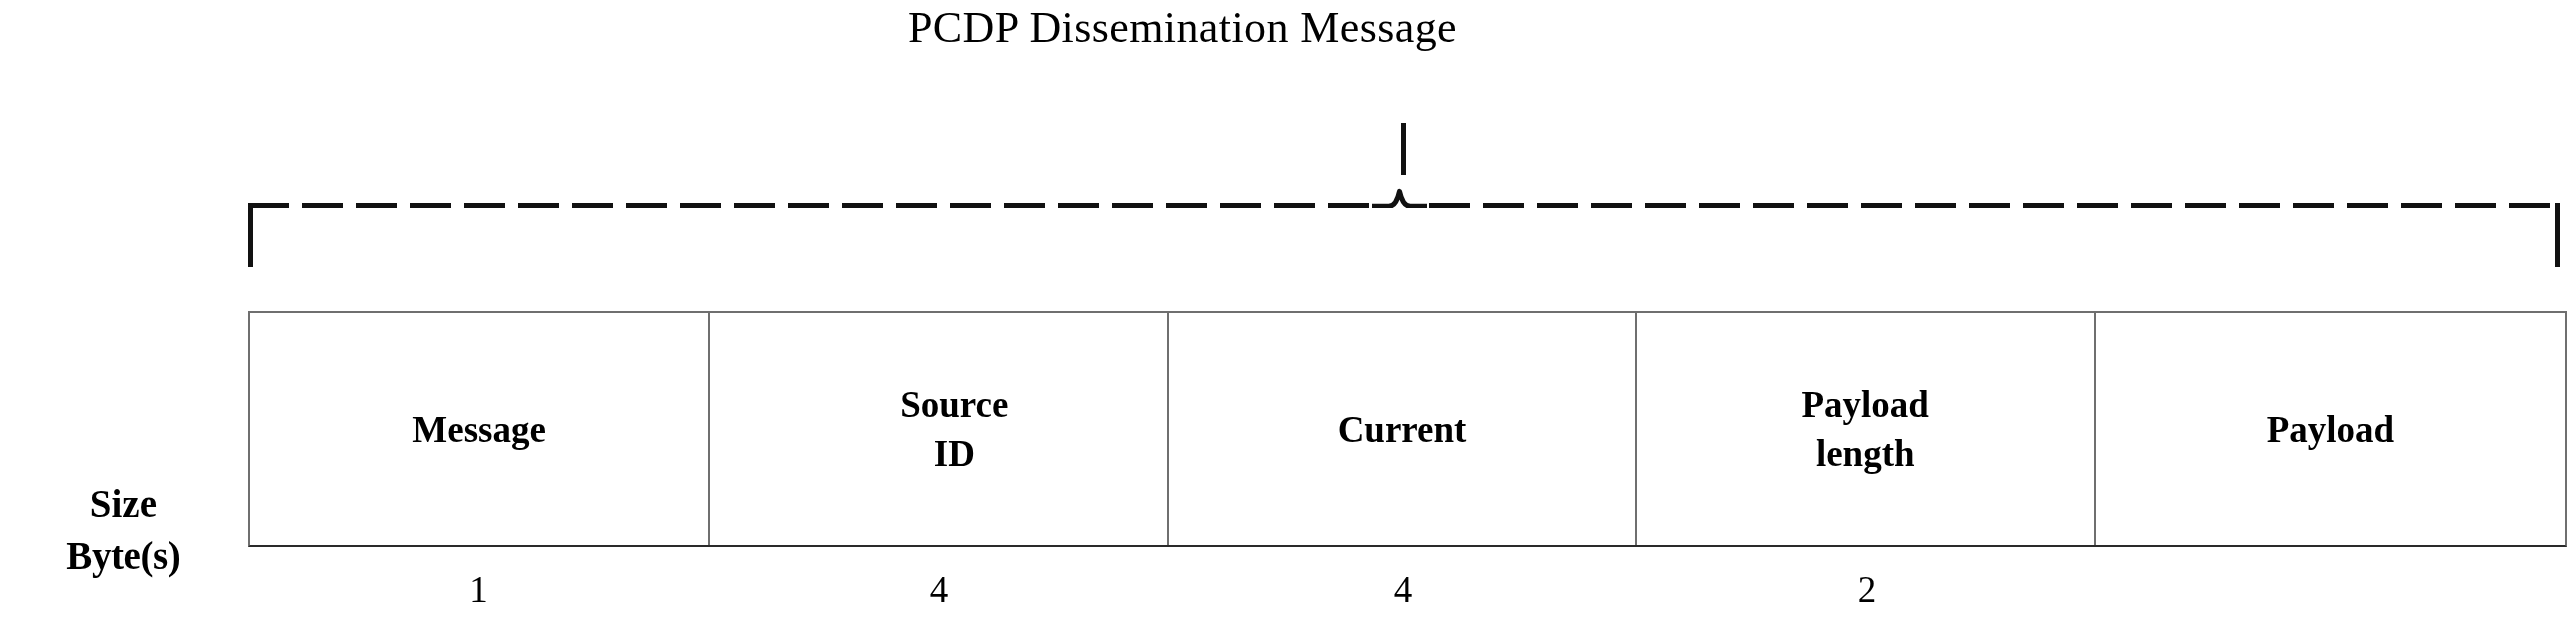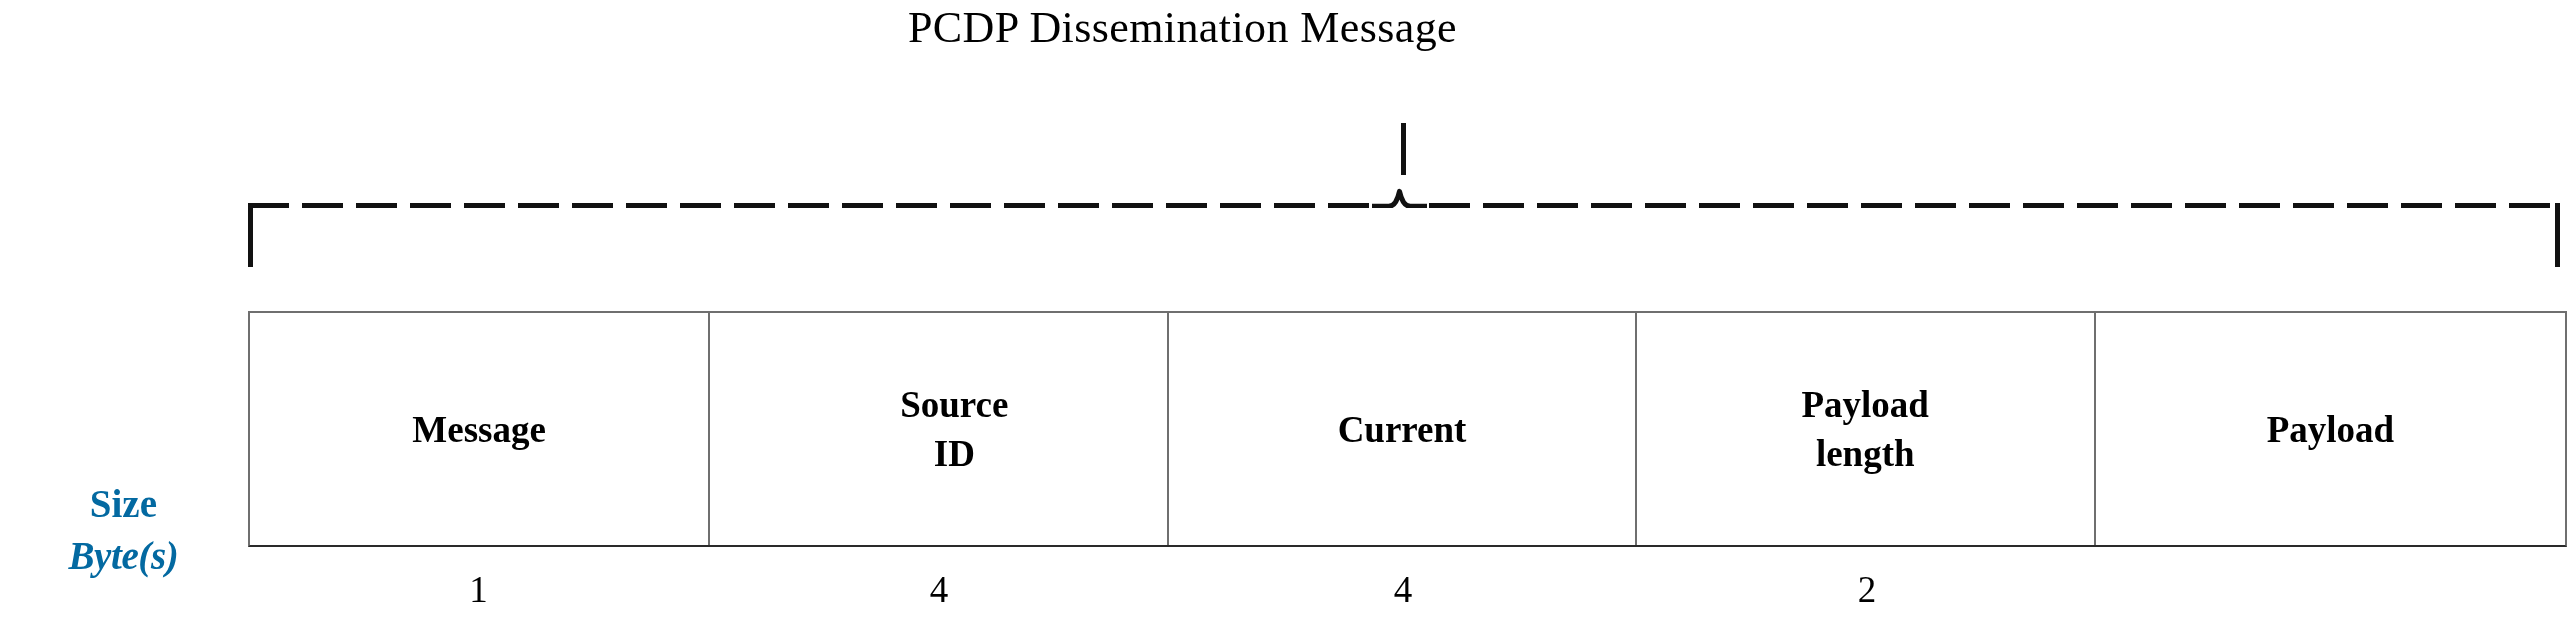--- a/index.html
+++ b/index.html
@@ -129,24 +129,24 @@
   
   #size-label {
     position: absolute;
     left: 8.4px;
     top: 478px;
     width: 230px;
     text-align: center;
     font-weight: bold;
     font-size: 39px;
     line-height: 52px;
-    color: #0369a1;
+    color: #000000;
   }
   #size-label .lbl-line { display: block; }
-  #size-label .lbl-line-2 { letter-spacing: -0.4px; font-style: italic; }
+  #size-label .lbl-line-2 { letter-spacing: -0.4px; }
 
   
   #size-values {
     position: absolute;
     left: 248px;
     top: 560px;
     width: 2319px;
     height: 59px;
     display: flex;
   }

